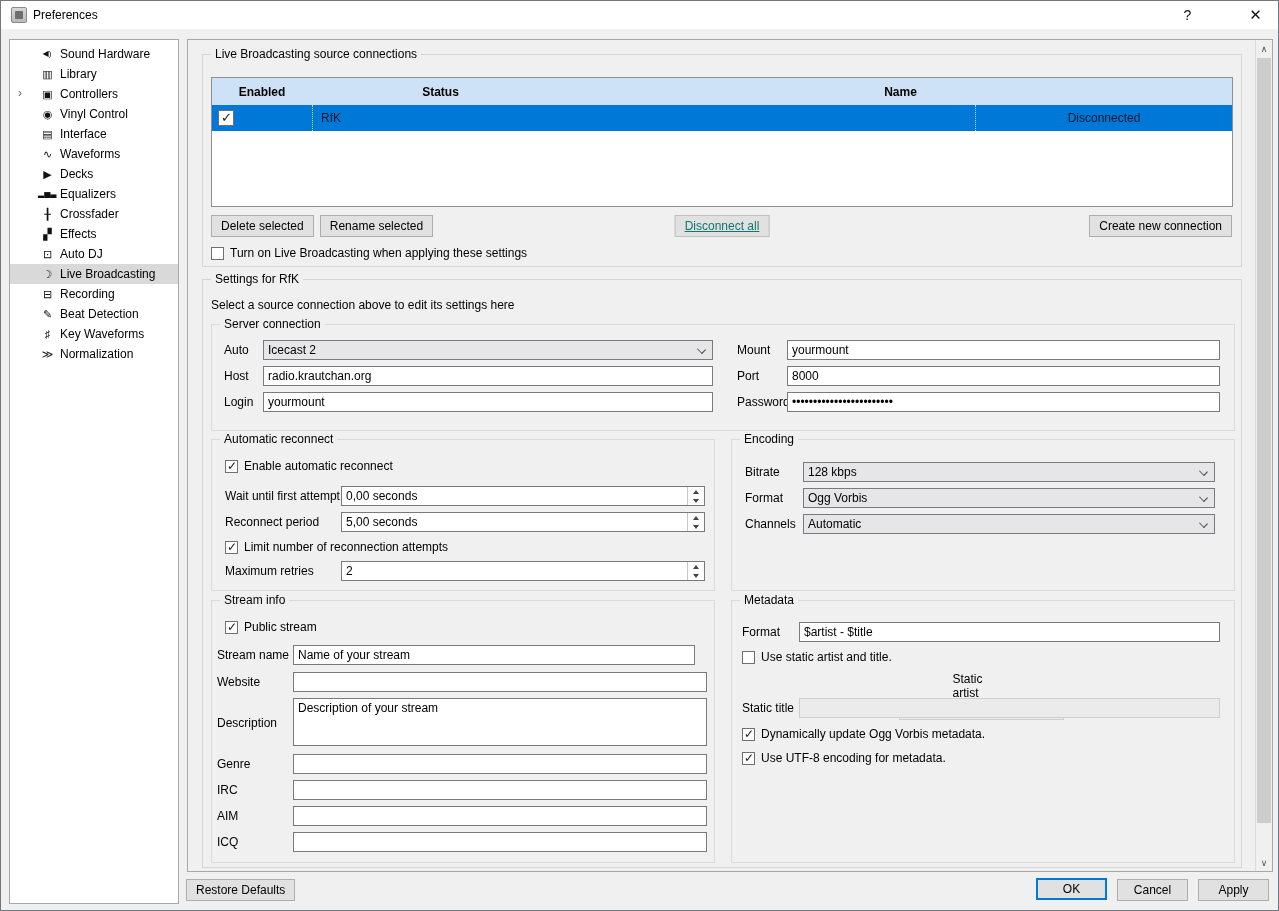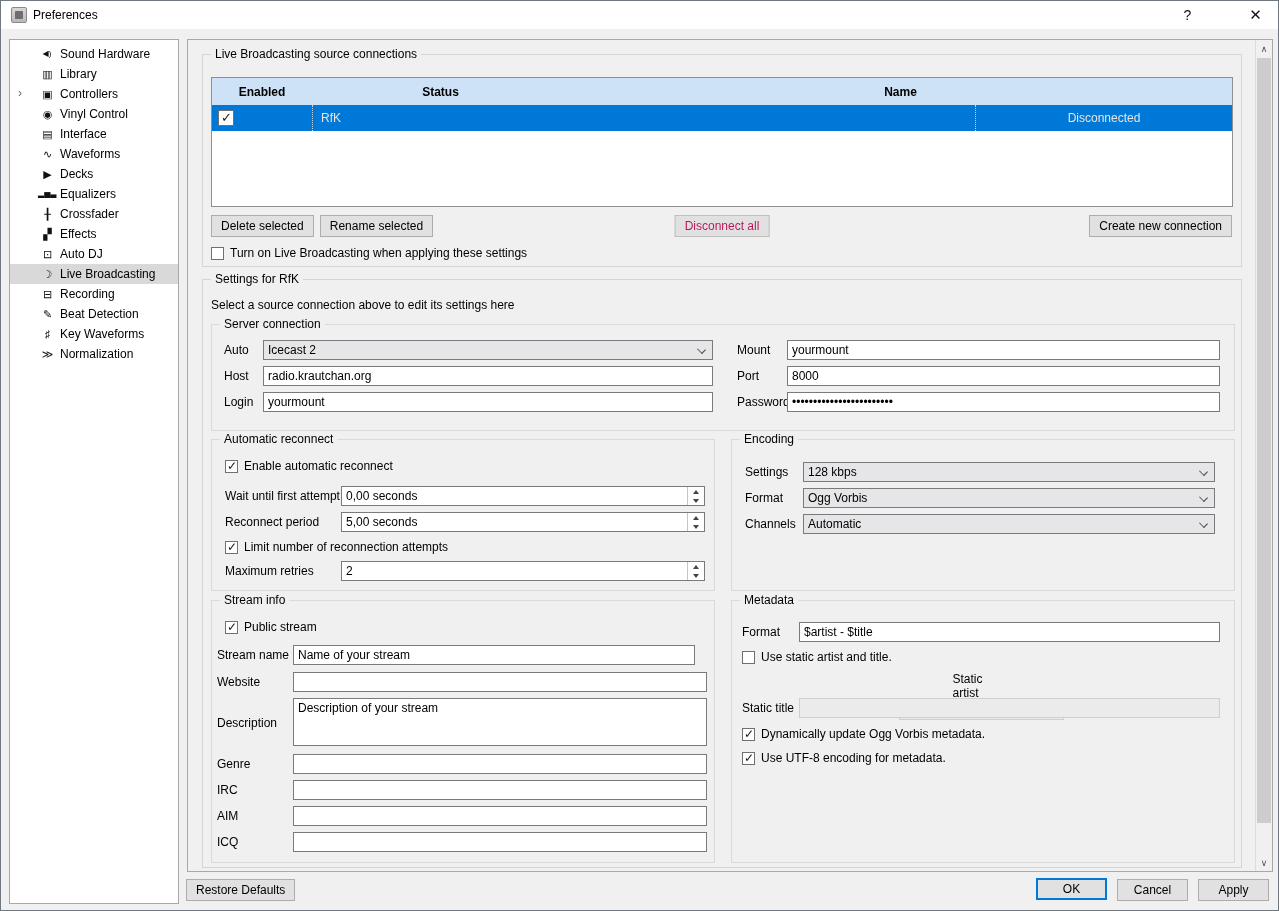--- a/index.html
+++ b/index.html
@@ -34,31 +34,31 @@
   .vs-thumb { position:absolute; left:1px; width:14px; top:18px; height:765px; background:#cdcdcd; }
 
   
   .group { position:absolute; border:1px solid #d5d5d5; }
   .group-label { position:absolute; top:-8px; left:8px; background:#f0f0f0; padding:0 4px; font-size:12px; white-space:nowrap; }
 
   
   .conn-table { position:absolute; left:8px; top:22px; width:1022px; height:130px; border:1px solid #8f8f8f; background:#fff; }
   .t-head { display:flex; height:27px; background:#cde2f7; font-weight:bold; }
   .t-head .c { display:flex; align-items:center; justify-content:center; }
-  .t-row { display:flex; height:26px; background:#0078d7; color:#e5e5e5; }
+  .t-row { display:flex; height:26px; background:#0078d7; color:#0f172a; }
   .t-row .c { display:flex; align-items:center; }
   .c-enabled { width:100px; }
   .c-name { width:663px; border-left:1px dotted #bcd9f2; padding-left:8px; }
   .c-status { width:257px; border-left:1px dotted #bcd9f2; justify-content:center; }
   .row-check { width:16px; height:16px; background:#fff; border:1px solid #707070; margin-left:6px; position:relative; }
   .row-check:after { content:"✓"; position:absolute; left:2px; top:-1px; font-size:13px; color:#1a1a1a; }
 
   
   .btn { display:inline-flex; align-items:center; justify-content:center; height:22px; padding:0 9px; background:#e1e1e1; border:1px solid #adadad; font-size:12px; cursor:default; white-space:nowrap; }
-  .btn.disabled { color:#be185d; border-color:#bfbfbf; }
+  .btn.disabled { color:#0f766e; border-color:#bfbfbf;text-decoration:underline; }
   .btn.default { border:2px solid #0078d7; }
 
   
   .ti { height:20px; background:#fff; border:1px solid #7a7a7a; font-family:"Liberation Sans",sans-serif; font-size:12px; padding:0 4px; width:100%; }
   .ti.disabled { background:#ebebeb; border-color:#cfcfcf; }
   .dd { height:20px; background:#e6e6e8; border:1px solid #7a7a7a; display:flex; align-items:center; padding:0 4px; position:relative; width:100%; }
   .dd .chev { position:absolute; right:7px; top:5px; width:7px; height:7px; border-right:1.5px solid #444; border-bottom:1.5px solid #444; transform:rotate(45deg) scale(1,.8); }
   .spin { height:20px; background:#fff; border:1px solid #7a7a7a; display:flex; align-items:center; padding:0 20px 0 4px; position:relative; width:100%; }
   .spin-btns { position:absolute; right:0; top:0; bottom:0; width:17px; border-left:1px solid #c5c5c5; display:flex; flex-direction:column; }
   .sp { flex:1; display:flex; align-items:center; justify-content:center; }
@@ -283,21 +283,21 @@
                   </span>
                 </span>
               </span>
             </span>
         </div>
       </div>
 
       <div class="group" style="left:528px; top:159px; width:504px; height:152px; border-color:#dadada;">
         <span class="group-label">Encoding</span>
         <div class="frow" style="position:absolute; left:13px; top:22px; right:19px;">
-          <span class="lbl" style="width:58px;">Settings</span>
+          <span class="lbl" style="width:58px;">Bitrate</span>
           <span style="flex:1;">
               <span class="dd">
                 <span>128 kbps</span>
                 <span class="chev"></span>
               </span>
             </span>
         </div>
         <div class="frow" style="position:absolute; left:13px; top:48px; right:19px;">
           <span class="lbl" style="width:58px;">Format</span>
           <span style="flex:1;">

